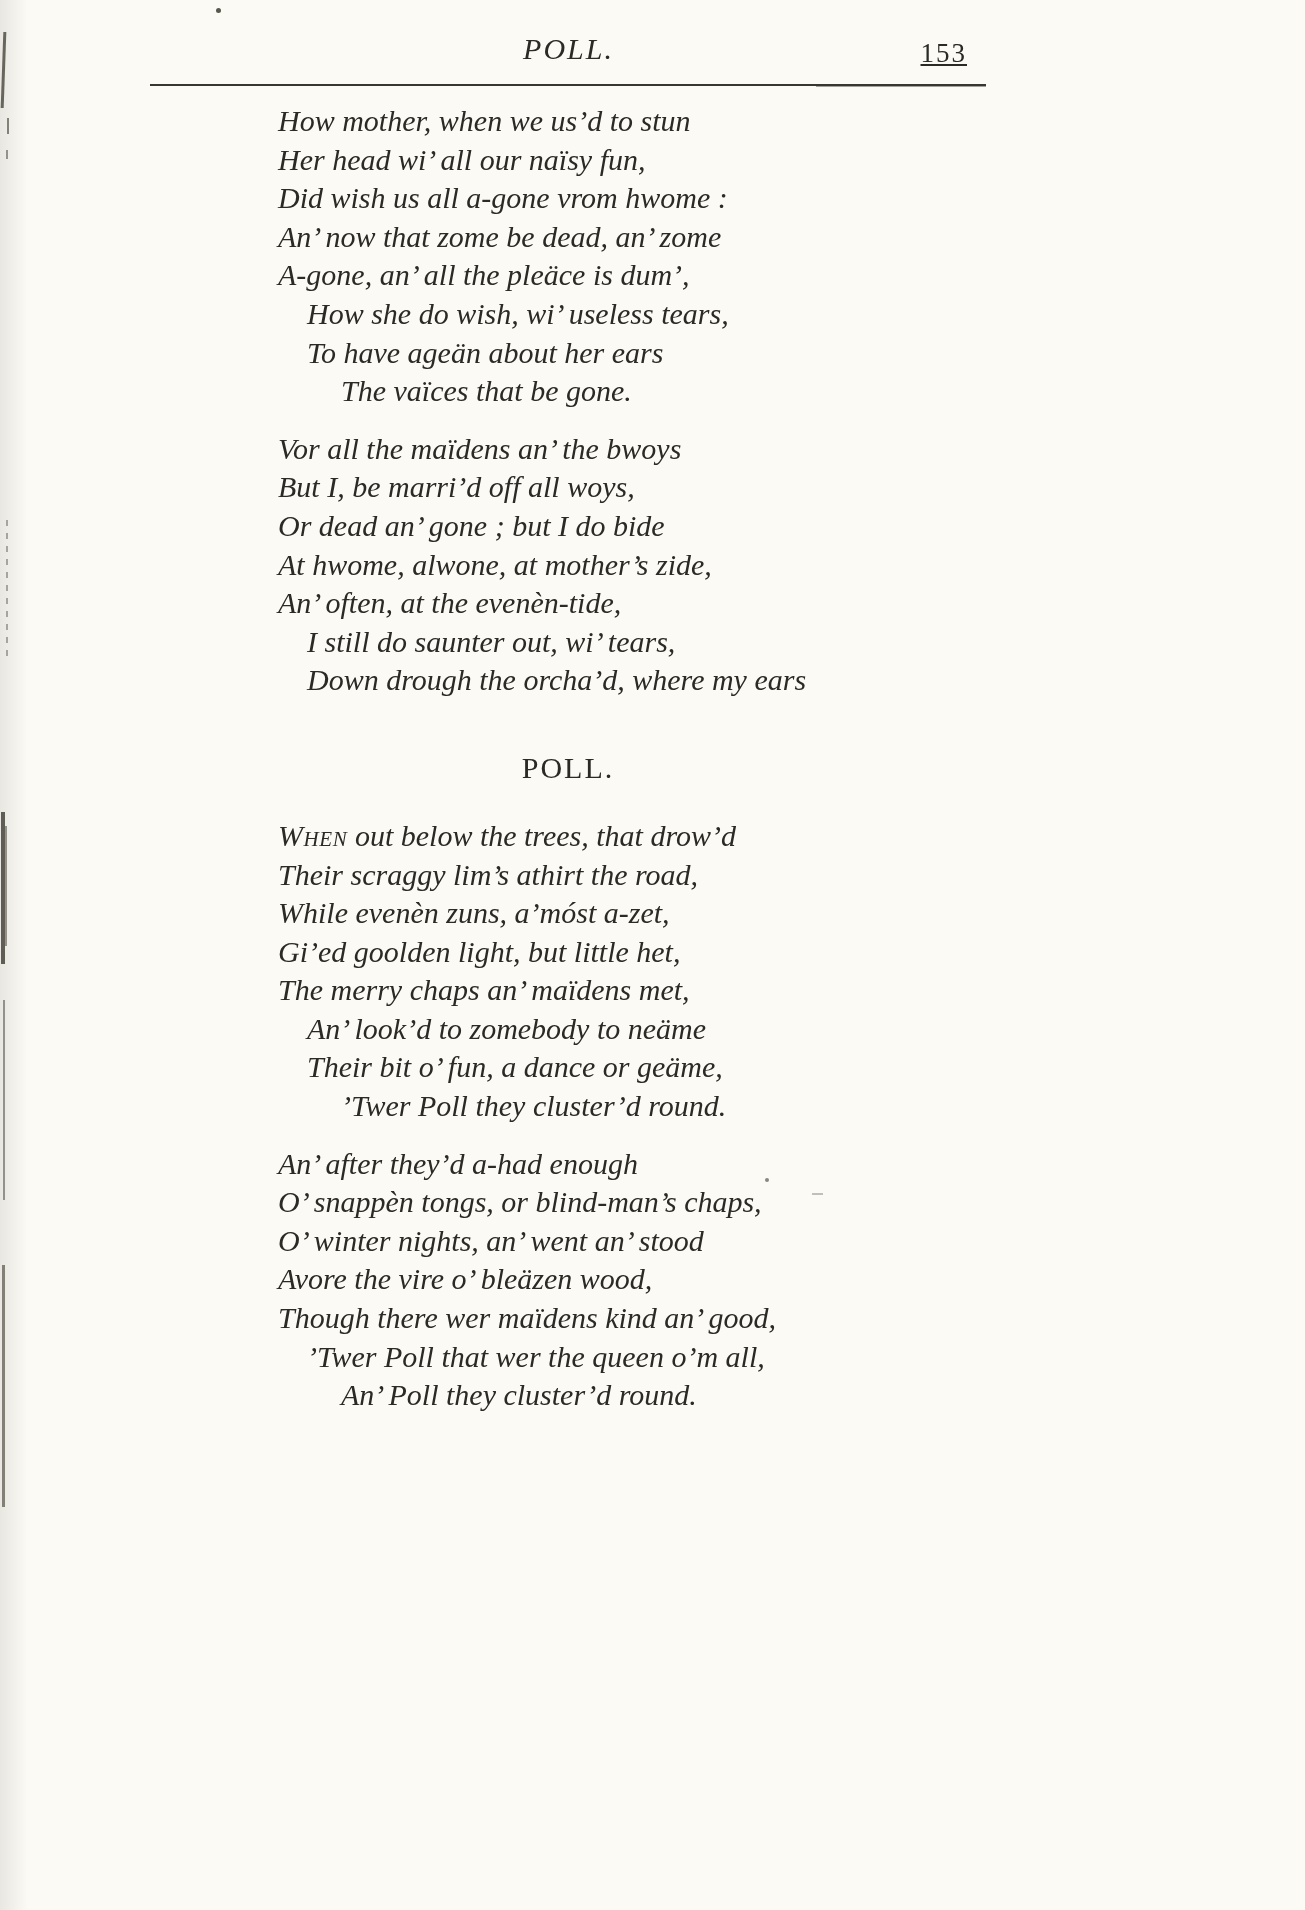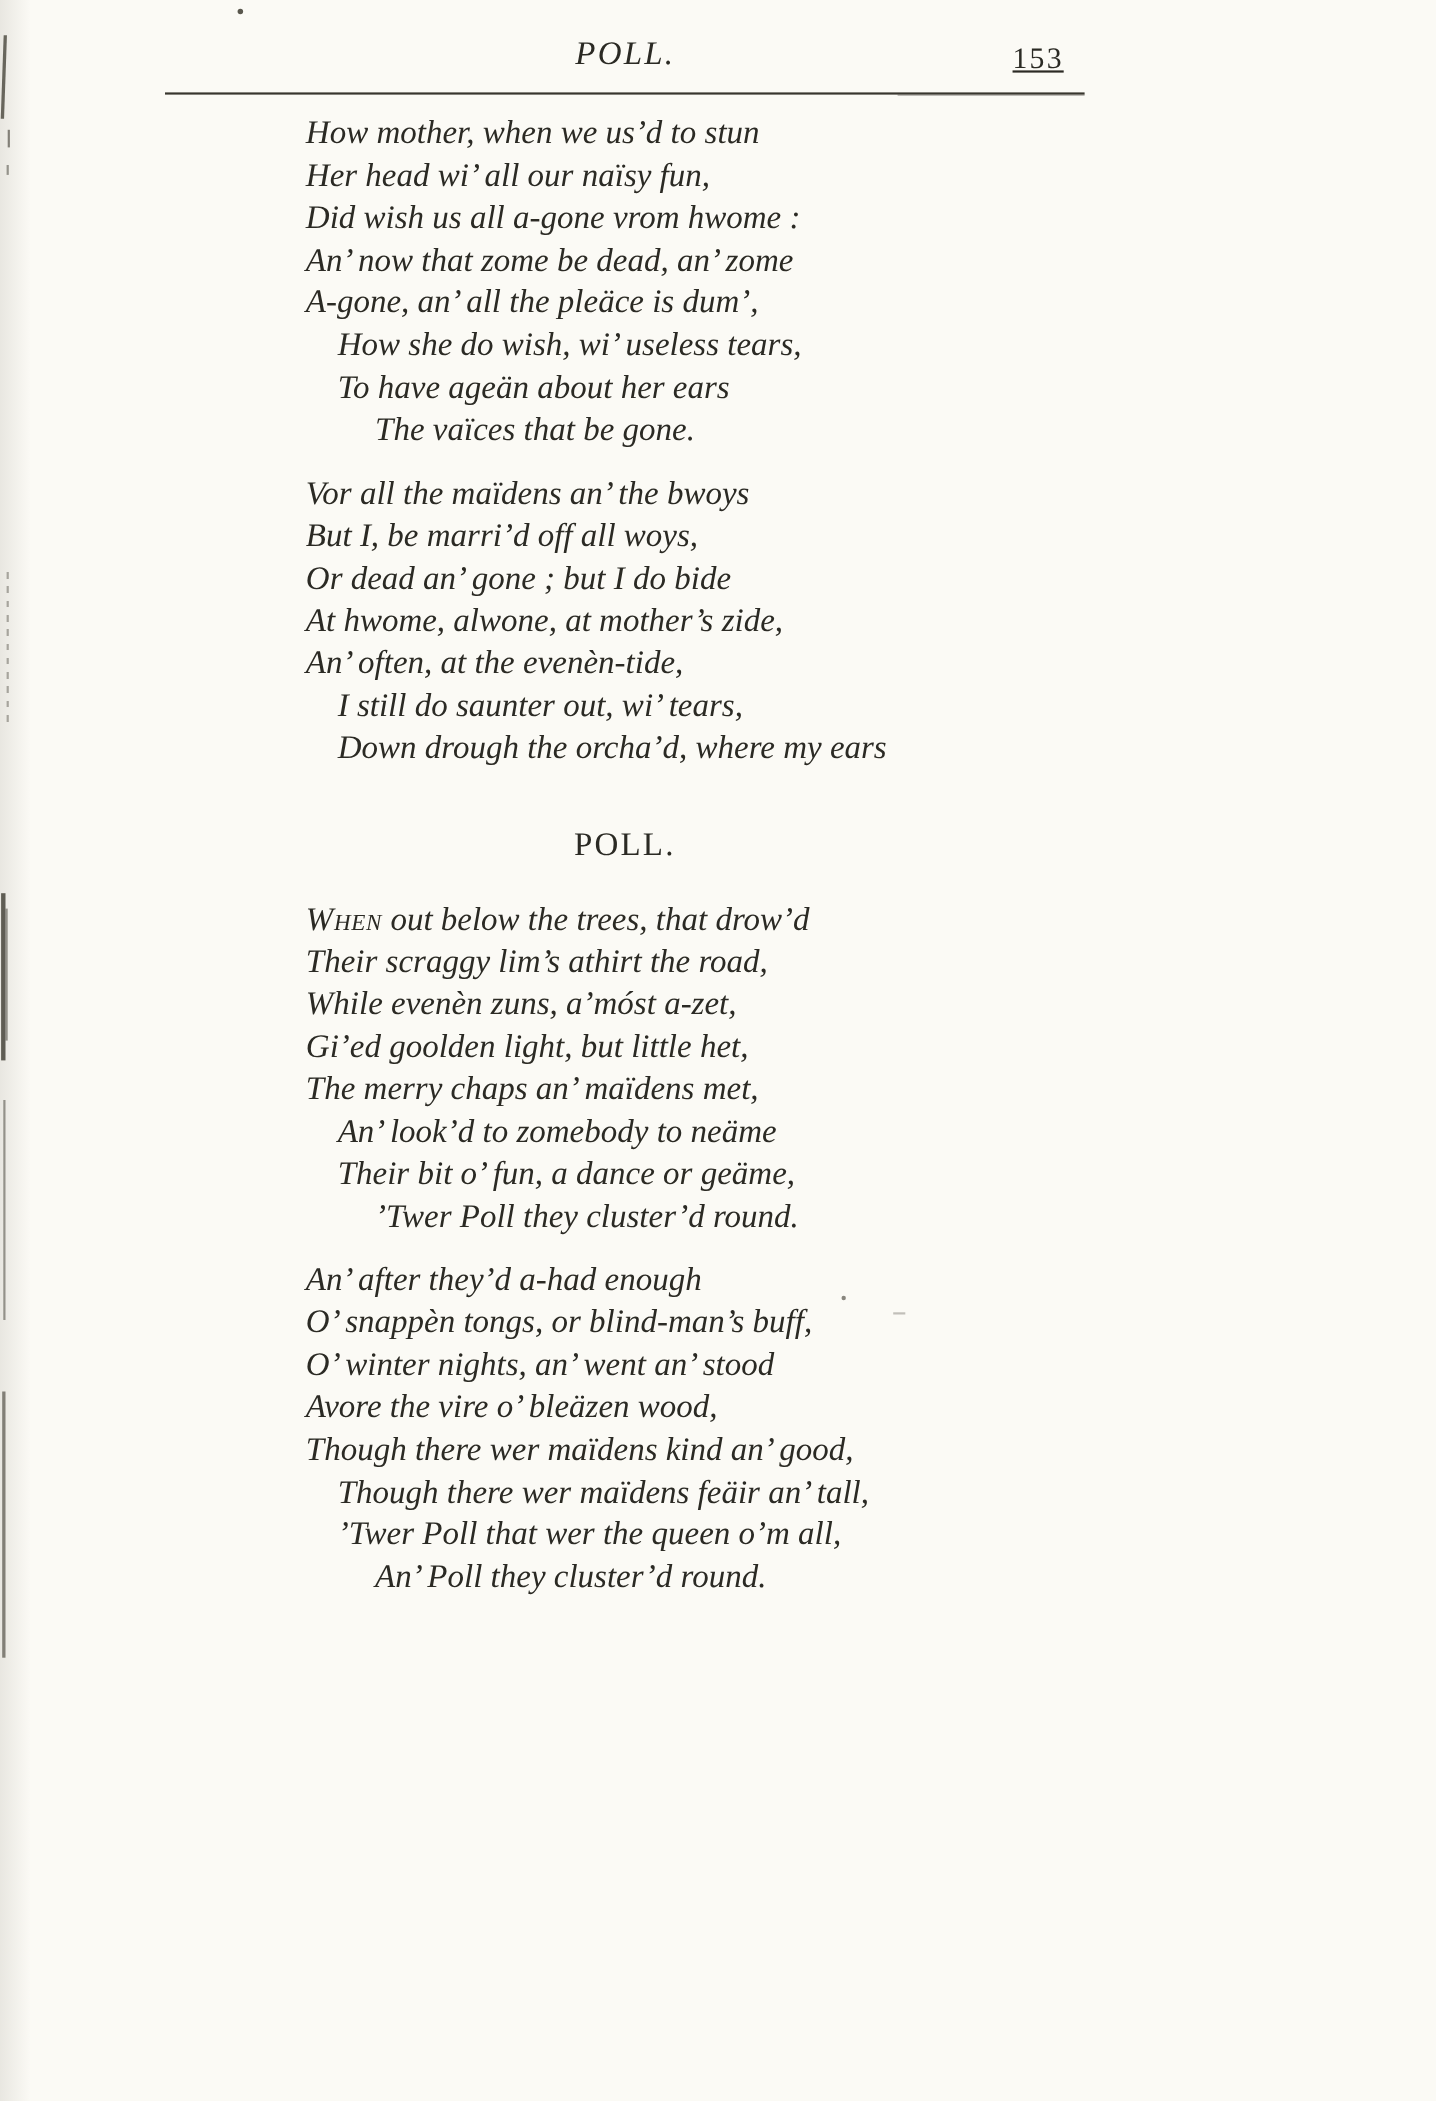--- a/index.html
+++ b/index.html
@@ -113,24 +113,23 @@
           <div class="line i0">Their scraggy lim’s athirt the road,</div>
           <div class="line i0">While evenèn zuns, a’móst a-zet,</div>
           <div class="line i0">Gi’ed goolden light, but little het,</div>
           <div class="line i0">The merry chaps an’ maïdens met,</div>
           <div class="line i1">An’ look’d to zomebody to neäme</div>
           <div class="line i1">Their bit o’ fun, a dance or geäme,</div>
           <div class="line i2">’Twer Poll they cluster’d round.</div>
         </div>
         <div class="stanza">
           <div class="line i0">An’ after they’d a-had enough</div>
-          <div class="line i0">O’ snappèn tongs, or blind-man’s buff,</div>
+          <div class="line i0">O’ snappèn tongs, or blind-man’s chaps,</div>
           <div class="line i0">O’ winter nights, an’ went an’ stood</div>
           <div class="line i0">Avore the vire o’ bleäzen wood,</div>
           <div class="line i0">Though there wer maïdens kind an’ good,</div>
-          <div class="line i1">Though there wer maïdens feäir an’ tall,</div>
           <div class="line i1">’Twer Poll that wer the queen o’m all,</div>
           <div class="line i2">An’ Poll they cluster’d round.</div>
         </div>
       </section>
   </main>
 
 </div>
 
 </body></html>

